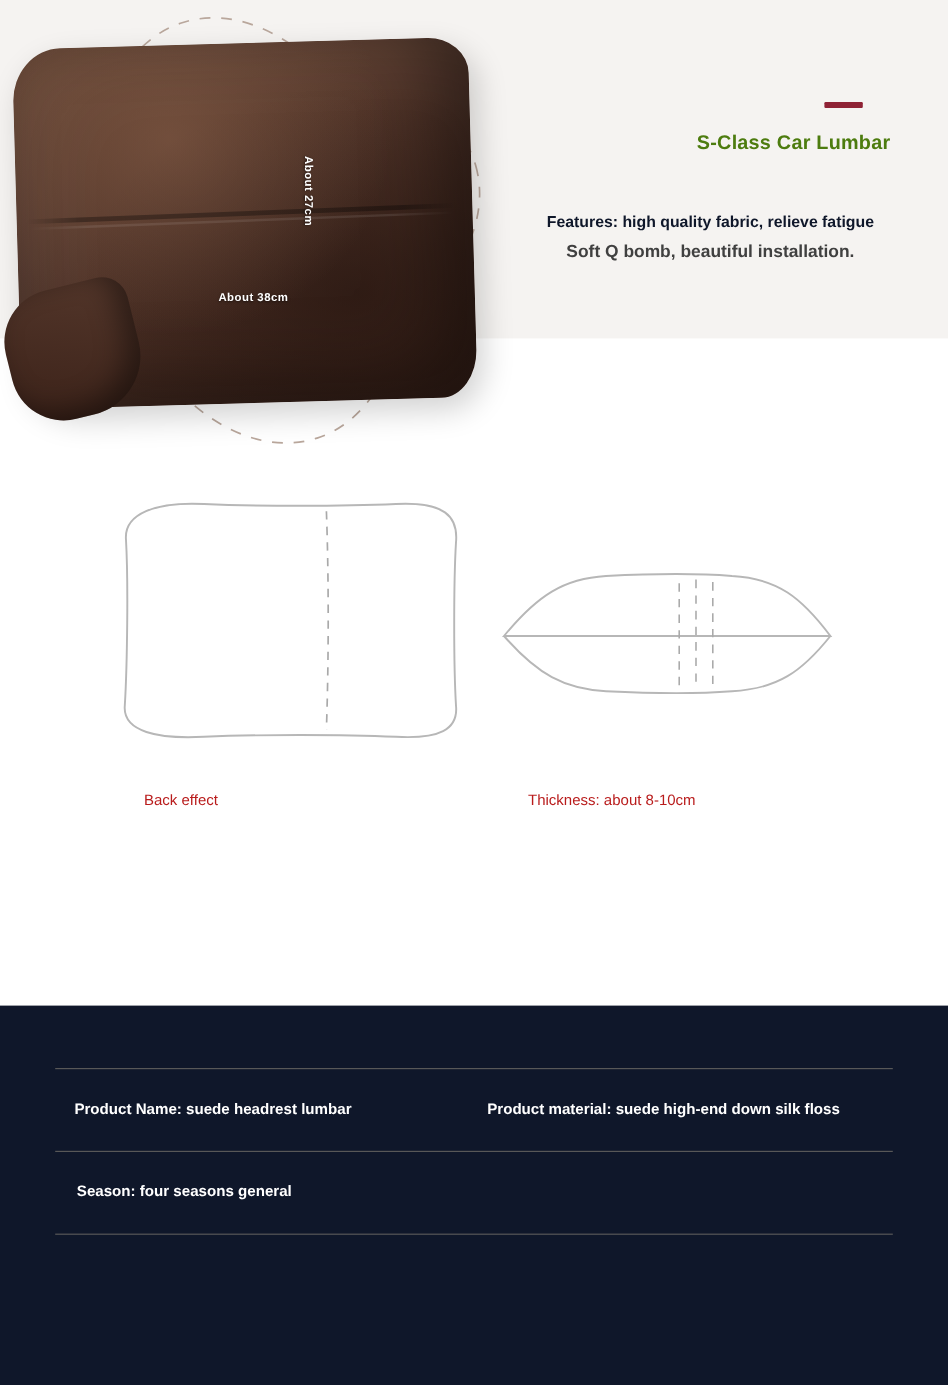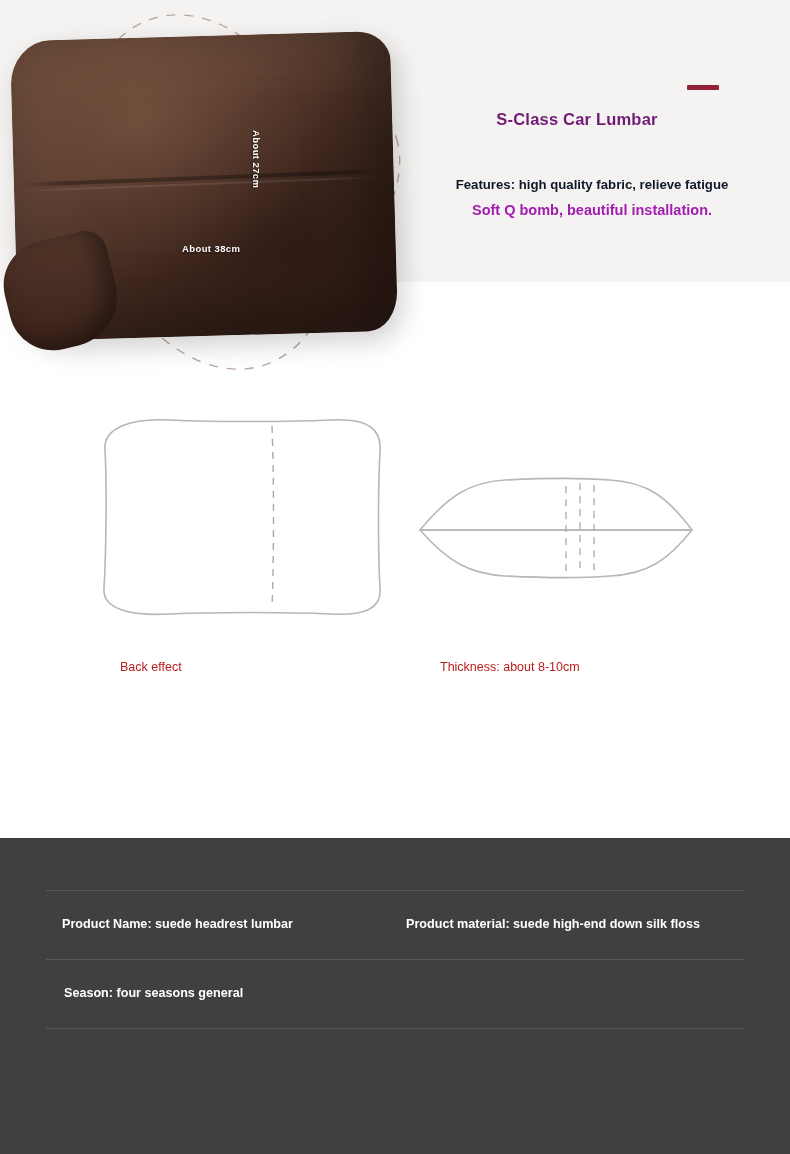--- a/index.html
+++ b/index.html
@@ -37,45 +37,45 @@
     width: 32px;
     height: 5px;
     background: #8f2235;
     border-radius: 1px;
   }
   .hero-title {
     position: absolute;
     left: 0;
     top: 110px;
     width: 330px;
-    text-align: center;
+    text-align: right;
     font-size: 16.5px;
     font-weight: bold;
-    color: #701a75;
+    color: #4d7c0f;
     letter-spacing: 0.2px;
   }
   .hero-feat1 {
     position: absolute;
     left: 0;
     top: 177px;
     width: 360px;
     text-align: center;
     font-size: 13.2px;
     font-weight: bold;
     color: #0f172a;
   }
   .hero-feat2 {
     position: absolute;
     left: 0;
     top: 202px;
     width: 360px;
     text-align: center;
     font-size: 14.5px;
     font-weight: bold;
-    color: #a21caf;
+    color: #404040;
   }
 
   
   .pillow-photo {
     position: absolute;
     left: 0;
     top: 0;
     width: 420px;
     height: 370px;
   }
@@ -182,21 +182,21 @@
     width: 220px;
   }
 
   
   .spec {
     position: absolute;
     left: 0;
     top: 838px;
     width: 790px;
     height: 316px;
-    background: #404040;
+    background: #0f172a;
   }
   .spec-inner {
     position: absolute;
     left: 46px;
     top: 52px;
     width: 698px;
   }
   .spec-row {
     display: flex;
     border-top: 1px solid #585858;

